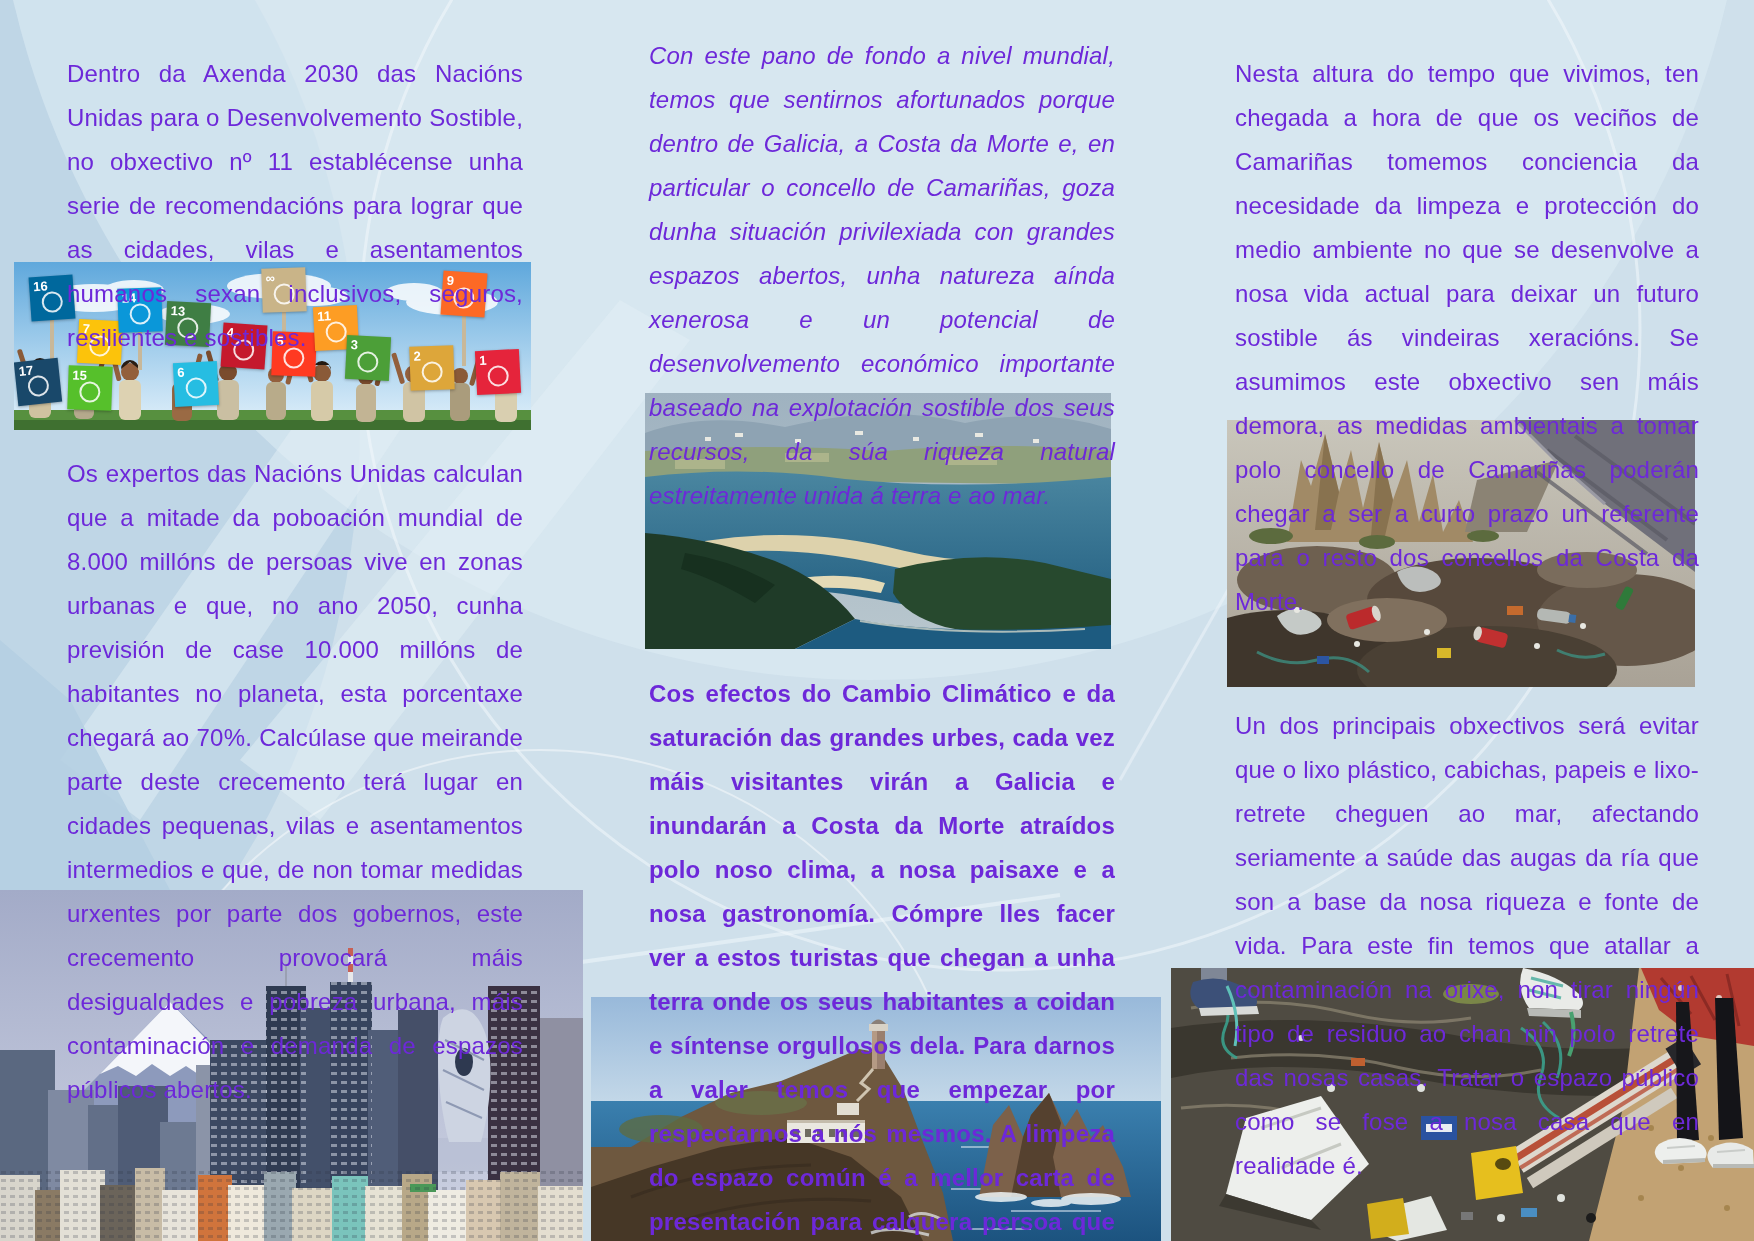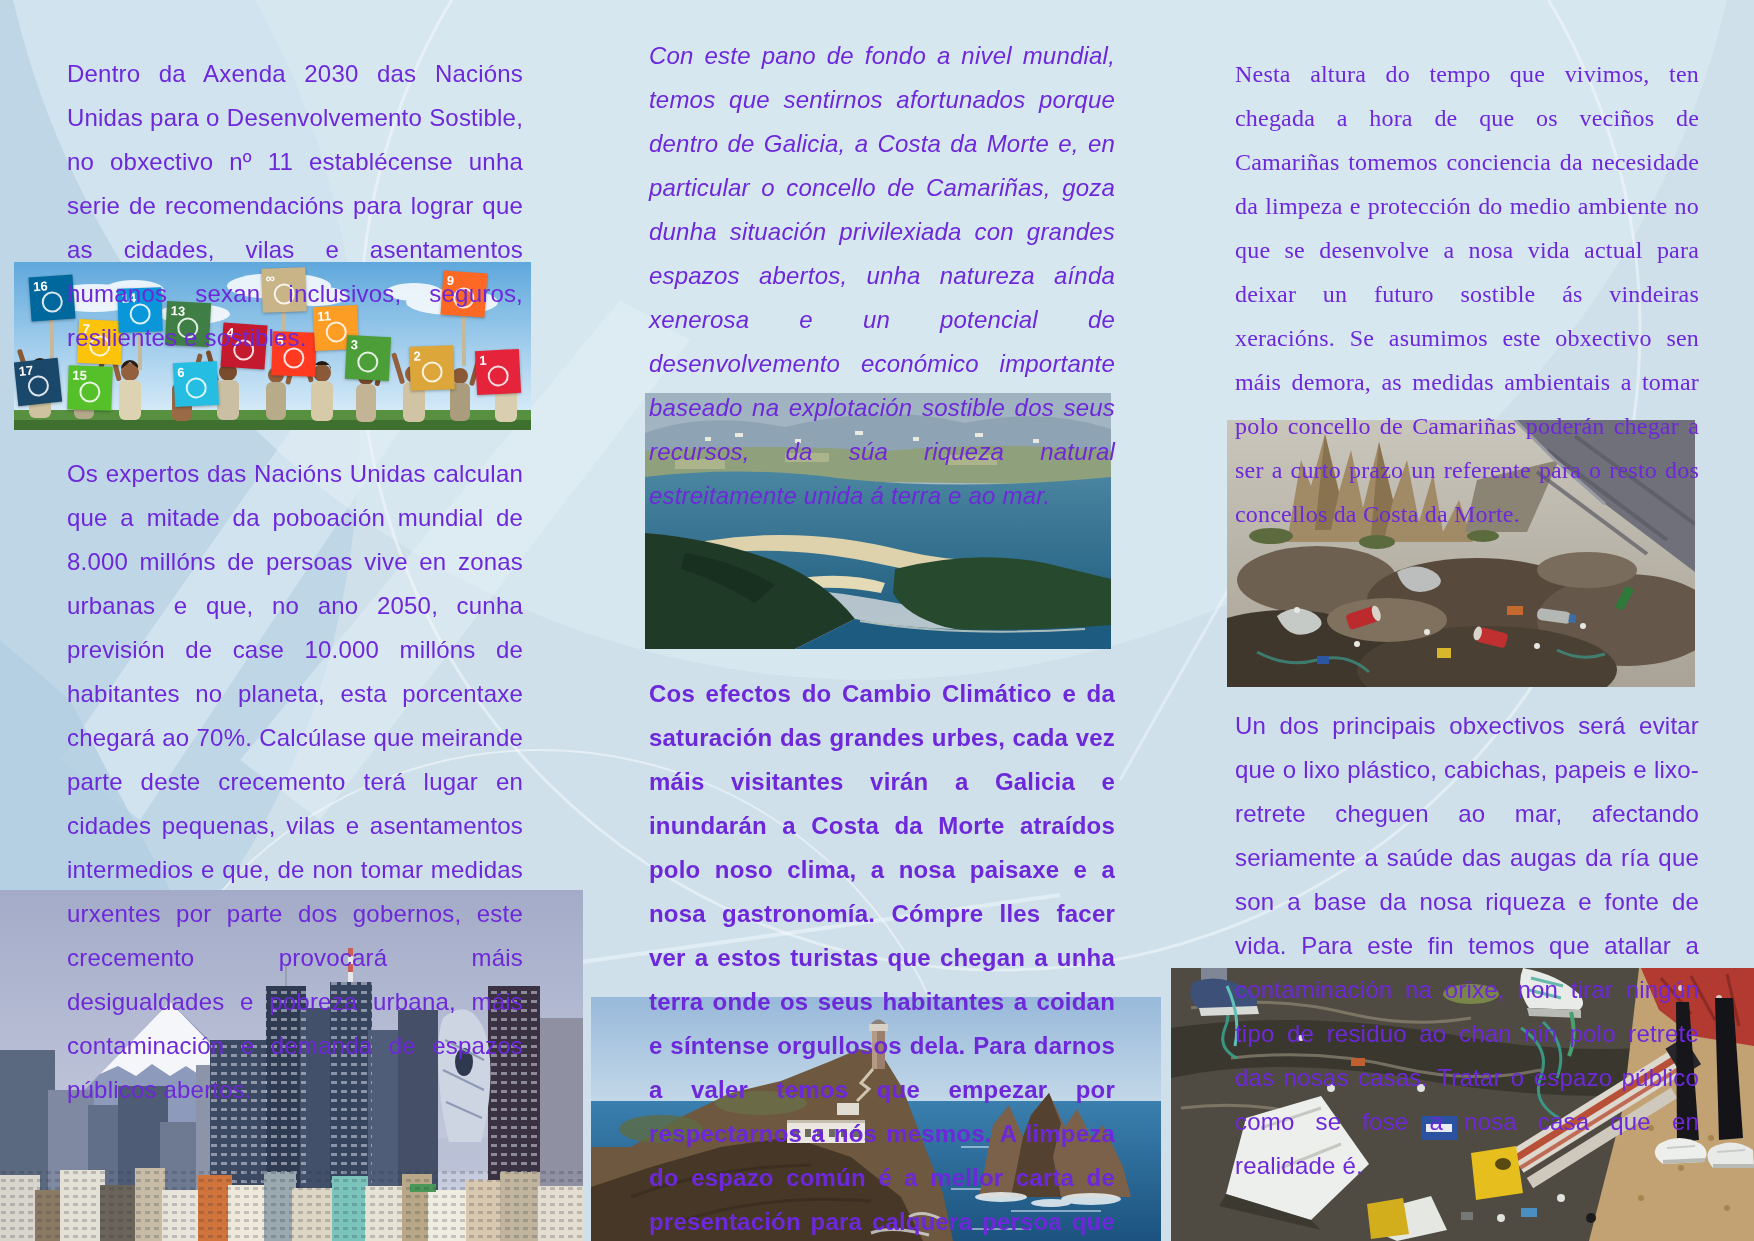--- a/index.html
+++ b/index.html
@@ -5,21 +5,21 @@
   html,body{margin:0;padding:0;background:#9fb6c6;}
   .page{position:relative;width:1754px;height:1241px;background:#cfe0eb;overflow:hidden;
         font-family:"Liberation Sans","DejaVu Sans",sans-serif;color:#2e2e31;}
   .decor{position:absolute;inset:0;z-index:0;}
   .para{position:absolute;margin:4px;font-size:24px;line-height:44px;text-align:justify;z-index:2;
         color:#6d28d9;letter-spacing:.2px;}
   .p1c1{left:63px;top:48px;width:456px;}
   .p2c1{left:63px;top:448px;width:456px;}
   .p1c2{left:645px;top:30px;width:466px;font-style:italic;}
   .p2c2{left:645px;top:668px;width:466px;font-weight:bold;}
-  .p1c3{left:1231px;top:48px;width:464px;font-family:Liberation Serif, serif;}
+  .p1c3{left:1231px;top:48px;width:464px;}
   .p2c3{left:1231px;top:700px;width:464px;}
   figure.photo{position:absolute;margin:0;overflow:hidden;z-index:1;}
   figure.photo svg{display:block;width:100%;height:100%;}
   .ph-sdg{left:14px;top:262px;width:517px;height:168px;}
   .ph-tokyo{left:0;top:890px;width:583px;height:351px;}
   .ph-estuary{left:645px;top:393px;width:466px;height:256px;}
   .ph-lighthouse{left:591px;top:997px;width:570px;height:244px;}
   .ph-rocks{left:1227px;top:420px;width:468px;height:267px;}
   .ph-beach{left:1171px;top:968px;width:583px;height:273px;}
   

